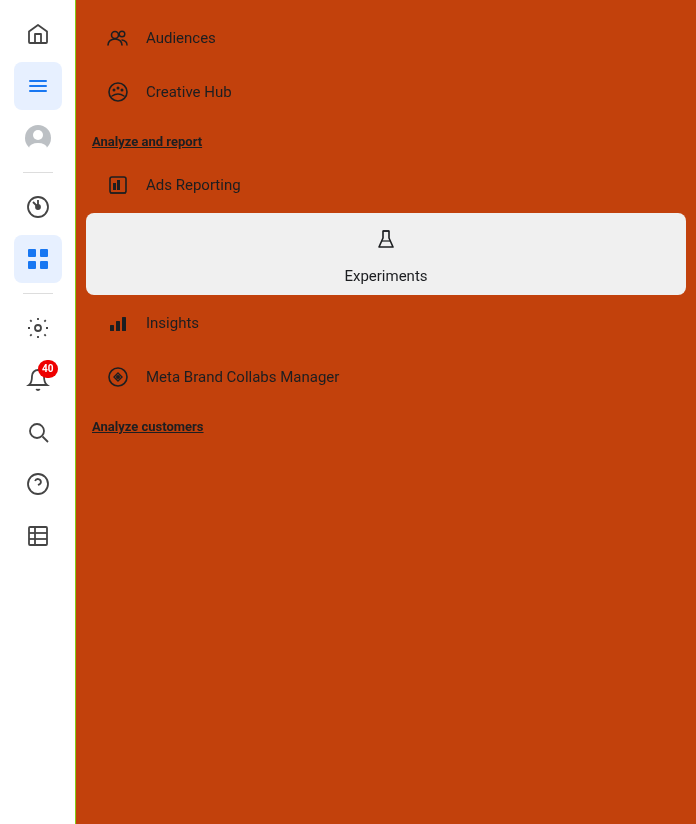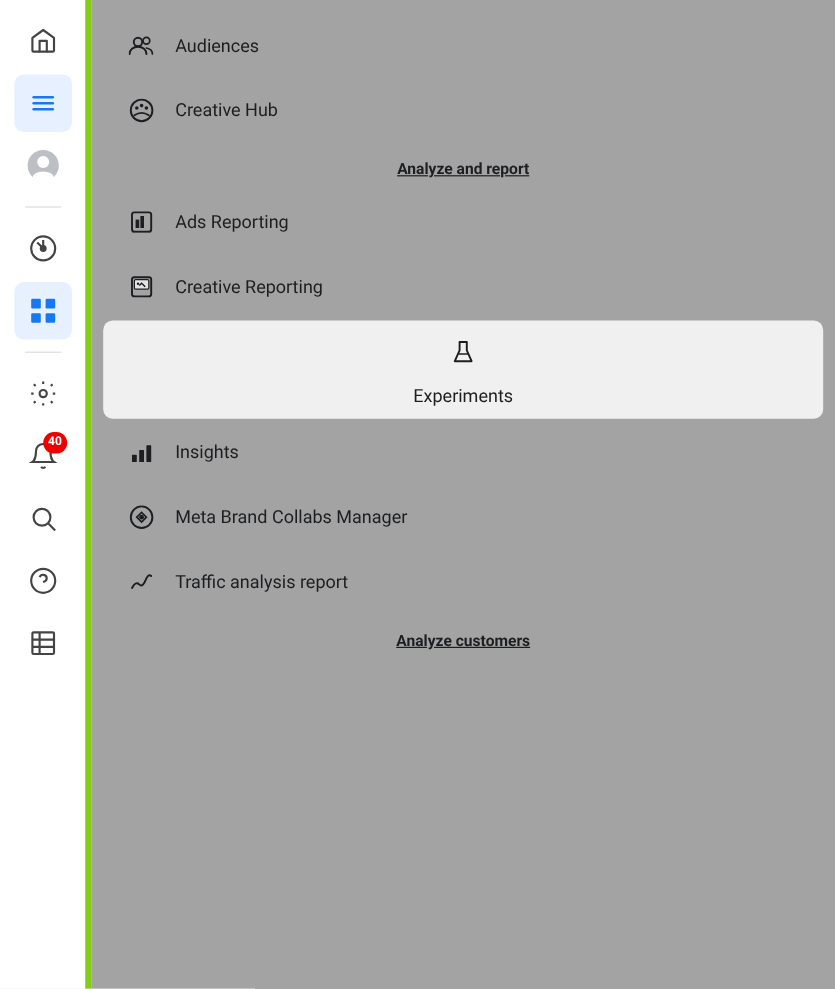--- a/index.html
+++ b/index.html
@@ -10,21 +10,21 @@
       height: 824px;
       overflow: hidden;
       display: flex;
     }
 
     
     .icon-bar {
       width: 76px;
       min-width: 76px;
       background: #fff;
-      border-right: 5px solid #84cc16;
+      border-right: 1px solid #84cc16;
       display: flex;
       flex-direction: column;
       align-items: center;
       padding-top: 10px;
       gap: 4px;
     }
 
     .icon-bar-item {
       width: 48px;
       height: 48px;
@@ -64,25 +64,24 @@
       border-radius: 10px;
       padding: 1px 4px;
       min-width: 18px;
       text-align: center;
       line-height: 16px;
     }
 
     
     .menu-panel {
       flex: 1;
-      background: #a3a3a3;
+      background: #c2410c;
       overflow-y: auto;
       padding: 10px 0;
       position: relative;
-      text-align: center;
     }
 
     .menu-panel::-webkit-scrollbar {
       width: 8px;
     }
     .menu-panel::-webkit-scrollbar-track {
       background: #f1f1f1;
     }
     .menu-panel::-webkit-scrollbar-thumb {
       background: #ccc;
@@ -241,31 +240,20 @@
       <svg width="22" height="22" viewBox="0 0 22 22" fill="none">
         <rect x="3" y="3" width="16" height="16" rx="2" stroke="#1c1e21" stroke-width="1.6"></rect>
         <rect x="6" y="9" width="3" height="7" fill="#1c1e21"></rect>
         <rect x="10" y="6" width="3" height="10" fill="#1c1e21"></rect>
         <line x1="3" y1="19" x2="19" y2="19" stroke="#1c1e21" stroke-width="1.2"></line>
       </svg>
     </span>
     <span class="menu-label">Ads Reporting</span>
   </div>
 
-  <div class="menu-item">
-    <span class="menu-icon">
-      <svg width="22" height="22" viewBox="0 0 22 22" fill="none">
-        <rect x="3" y="3" width="16" height="16" rx="2" stroke="#1c1e21" stroke-width="1.6"></rect>
-        <rect x="5" y="5" width="12" height="8" rx="1" fill="#e4e4e4" stroke="#1c1e21" stroke-width="1"></rect>
-        <path d="M9 10 L11 8 L14 11" stroke="#1c1e21" stroke-width="1.2" fill="none"></path>
-        <circle cx="8" cy="8.5" r="1" fill="#1c1e21"></circle>
-      </svg>
-    </span>
-    <span class="menu-label">Creative Reporting</span>
-  </div>
 
   <div class="menu-item active">
     <span class="menu-icon">
       <svg width="22" height="22" viewBox="0 0 22 22" fill="none">
         <path d="M8 3h6v7l4 9H4l4-9V3z" stroke="#1c1e21" stroke-width="1.6" stroke-linejoin="round"></path>
         <line x1="7" y1="13" x2="15" y2="13" stroke="#1c1e21" stroke-width="1.2"></line>
         <line x1="8" y1="3" x2="14" y2="3" stroke="#1c1e21" stroke-width="1.4"></line>
       </svg>
     </span>
     <span class="menu-label">Experiments</span>
@@ -286,25 +274,17 @@
     <span class="menu-icon">
       <svg width="22" height="22" viewBox="0 0 22 22" fill="none">
         <circle cx="11" cy="11" r="9" stroke="#1c1e21" stroke-width="1.6"></circle>
         <path d="M7 11 L11 7 L15 11 L11 15 Z" stroke="#1c1e21" stroke-width="1.4" fill="none"></path>
         <circle cx="11" cy="11" r="2" fill="#1c1e21"></circle>
       </svg>
     </span>
     <span class="menu-label">Meta Brand Collabs Manager</span>
   </div>
 
-  <div class="menu-item">
-    <span class="menu-icon">
-      <svg width="22" height="22" viewBox="0 0 22 22" fill="none">
-        <path d="M3 16 Q6 10 9 13 Q12 16 15 8 Q17 4 19 6" stroke="#1c1e21" stroke-width="1.6" stroke-linecap="round" stroke-linejoin="round" fill="none"></path>
-      </svg>
-    </span>
-    <span class="menu-label">Traffic analysis report</span>
-  </div>
 
   <div class="section-header">Analyze customers</div>
 
 
 </div>
 
 </body></html>

